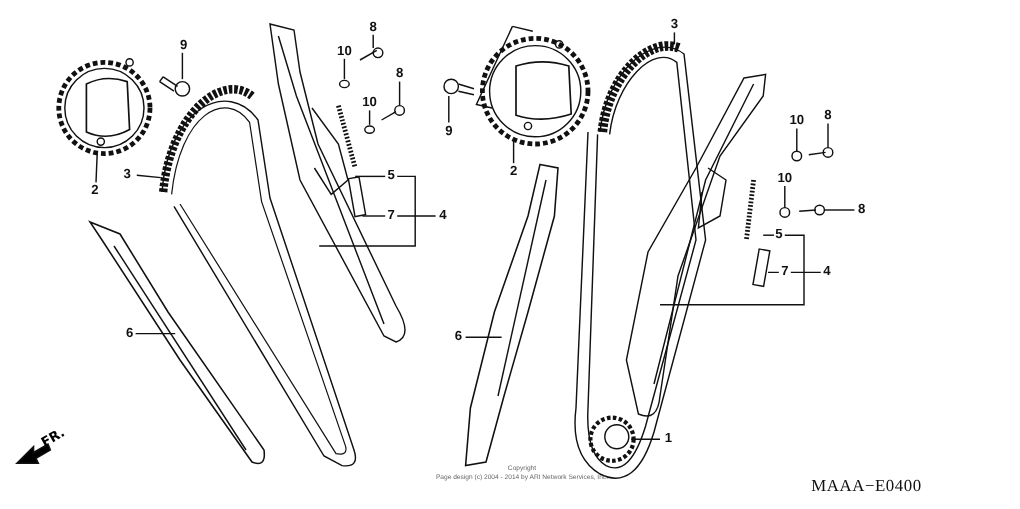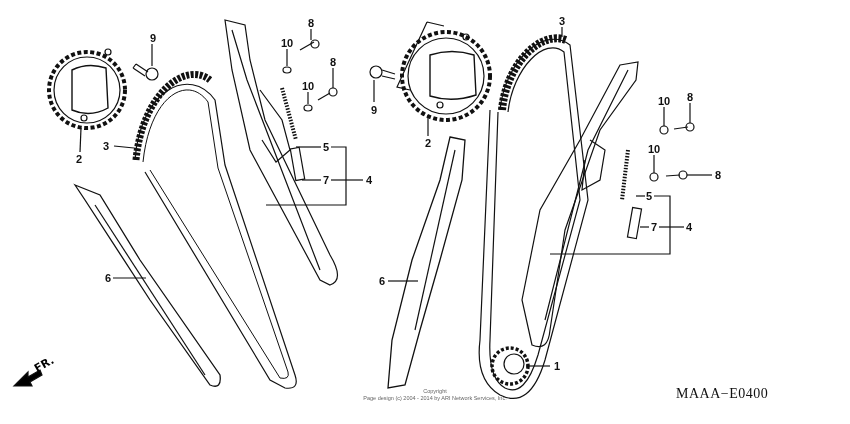--- a/index.html
+++ b/index.html
@@ -1,19 +1,19 @@
 <!DOCTYPE html>
 <html><head>
 <meta charset="utf-8">
 <style>
   html,body{margin:0;padding:0;background:#fff;}
   #stage{position:relative;width:850px;height:424px;overflow:hidden;background:#fff;font-family:"Liberation Sans",sans-serif;}
   svg{position:absolute;left:0;top:0;}
   .lbl{position:absolute;font-family:"Liberation Sans",sans-serif;font-weight:bold;font-size:11px;color:#111;line-height:11px;transform:translate(-50%,-50%);}
-  .code{position:absolute;left:676px;top:386px;font-family:"Liberation Serif",serif;font-size:14px;color:#111;letter-spacing:0.5px;}
+  .code{position:absolute;left:676px;top:398px;font-family:"Liberation Serif",serif;font-size:14px;color:#111;letter-spacing:0.5px;}
   .copy{position:absolute;left:335px;top:388px;width:200px;text-align:center;font-size:5.5px;color:#666;line-height:7px;}
   .fr{position:absolute;left:34px;top:358px;font-weight:bold;font-size:11px;color:#000;transform:rotate(-30deg);font-family:"DejaVu Sans",sans-serif;}
 </style>
 </head>
 <body>
 
 <div id="stage">
 <svg width="850" height="424" viewBox="0 0 850 424" fill="none" stroke="#111" stroke-width="1.2">
 
   <g>

